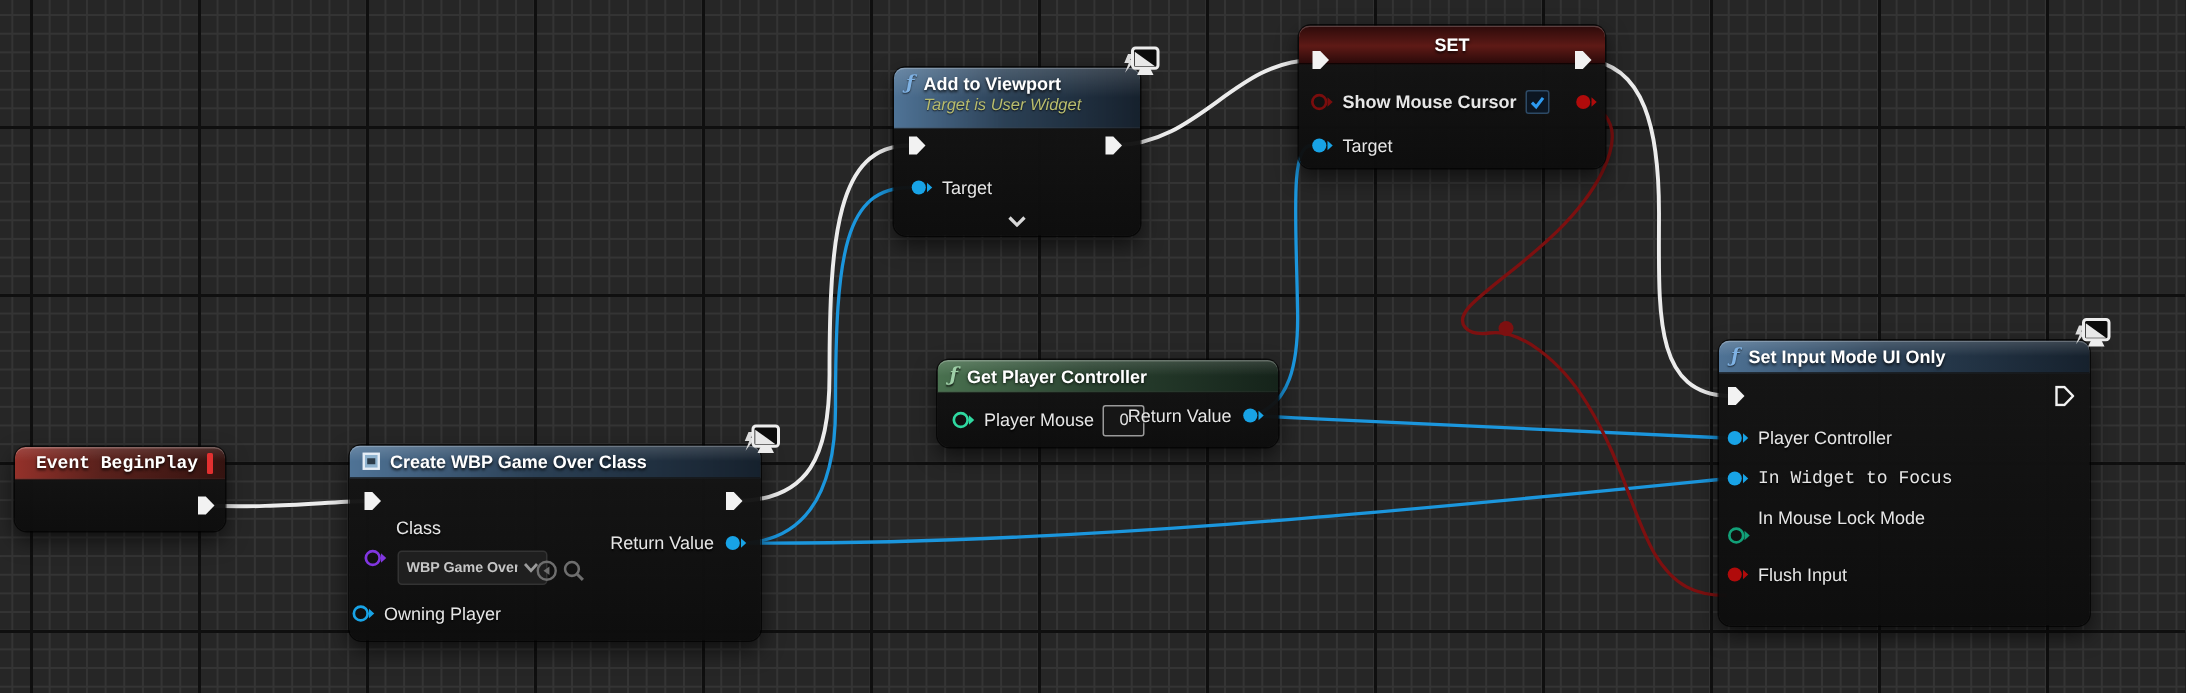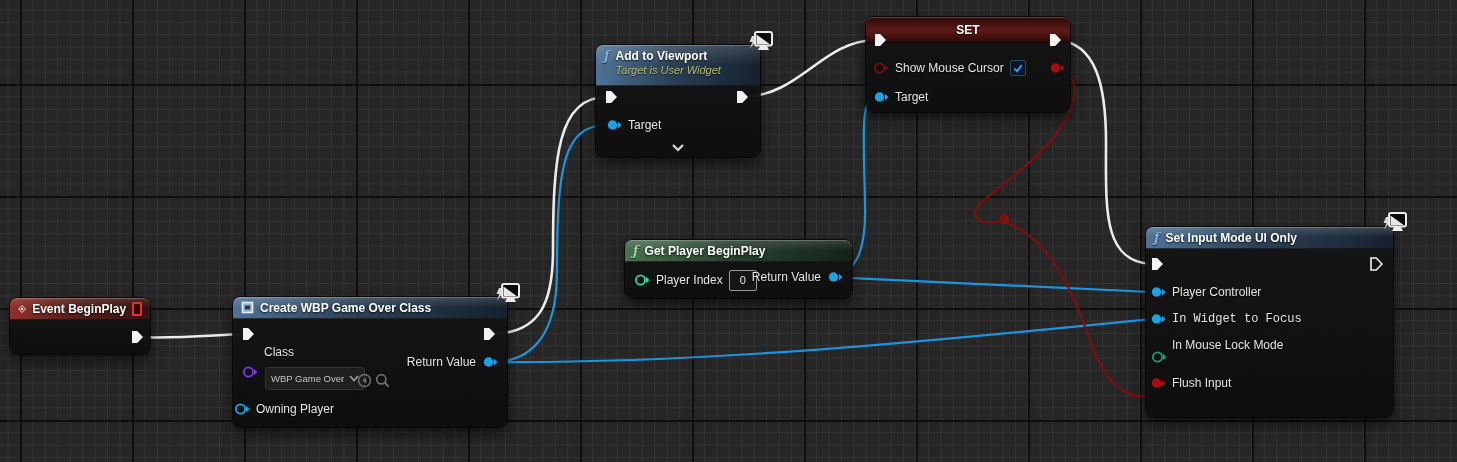--- a/index.html
+++ b/index.html
@@ -42,21 +42,21 @@
   .ficon{font-family:"DejaVu Serif",serif;font-style:italic;font-weight:bold;
     font-size:13px;color:#7fb2e4;line-height:13px;text-shadow:0 1px 1px rgba(0,0,0,.7);}
   .pinrow{position:absolute;height:16px;display:flex;align-items:center;gap:6px;}
   .pinrow.rgt{flex-direction:row;}
   .lbl{font-size:12px;color:#e6e6e6;white-space:nowrap;text-shadow:0 1px 1px rgba(0,0,0,.8);}
   .abs{position:absolute;}
   .valbox{min-width:22px;height:19px;border:1px solid #9a9a9a;border-radius:2px;
     background:#161616;display:flex;align-items:center;justify-content:center;
     font-size:11px;color:#e0e0e0;padding:0 2px;}
   .dd-small{width:88px;height:21px;background:#1f1f1f;border:1px solid #333;border-radius:3px;
-    display:flex;align-items:center;padding:0 5px;gap:4px;}
+    display:flex;align-items:center;padding:0 5px;gap:4px;font-weight:bold;}
   .dd-small .txt{flex:1;font-size:9.5px;color:#c6c6c6;white-space:nowrap;overflow:hidden;}
   .dd-big{width:174px;height:23px;background:#101010;border:1px solid #8f8f8f;border-radius:3px;
     display:flex;align-items:center;padding:0 10px;gap:4px;}
   .dd-big .txt{flex:1;font-size:10.5px;color:#d2d2d2;white-space:nowrap;overflow:hidden;}
   .checkbox{width:14px;height:14px;background:#0c1622;border:1px solid #2d4a66;border-radius:2px;
     display:flex;align-items:center;justify-content:center;}
   .delegate{width:10px;height:10px;border:2px solid #e23030;background:#330606;border-radius:1px;margin-left:auto;}
   .monitor{position:absolute;z-index:3;}
 </style>
 </head>
@@ -70,21 +70,21 @@
     <path d="M743,97 C800,96 822,41 875,40" fill="none" stroke-width="2.6" stroke="#ececec"></path>
     <path d="M1056,40 C1097,42 1106,88 1106,142 C1106,208 1102,262 1152,264" fill="none" stroke-width="2.6" stroke="#ececec"></path>
     <path d="M490,362 C534,363 557,332 557,272 C557,168 563,125 607,125" fill="none" stroke-width="2.2" stroke="#1b96dd"></path>
     <path d="M490,362 C710,364 952,339 1152,319" fill="none" stroke-width="2.2" stroke="#1b96dd"></path>
     <path d="M834,277 C860,271 866,242 865,205 C864,145 860,97 874,97" fill="none" stroke-width="2.2" stroke="#1b96dd"></path>
     <path d="M834,277 C945,283 1058,288 1151,292" fill="none" stroke-width="2.2" stroke="#1b96dd"></path>
     <path d="M1053,68 C1080,74 1078,95 1068,115 C1047,157 998,185 980,204 C969,216 978,224 993,222 C1013,219 1040,240 1058,269 C1082,308 1088,343 1103,369 C1116,391 1131,397 1151,397" fill="none" stroke-width="2.2" stroke="#7d1010"></path>
     <circle cx="1004" cy="219" r="5" fill="#7d1010"></circle>
   </svg>
 
-  <div class="node" style="left:10px;top:298px;width:140px;height:56px;">
+  <div class="node" style="left:10px;top:298px;width:140px;height:56px;font-family:Liberation Mono, monospace;">
     <div class="hdr red">
       <svg width="14" height="14" viewBox="0 0 14 14">
         <path d="M7,1 L13,7 L7,13 L1,7 Z" fill="none" stroke="#fff" stroke-width="1.5"></path>
         <path d="M7,4.3 L9.7,7 L7,9.7 L4.3,7 Z" fill="#fff"></path>
       </svg>
       <span class="hdr-title">Event BeginPlay</span>
       <span class="delegate"></span>
     </div>
     <svg class="abs" style="right:6px;top:32px;" width="13" height="14" viewBox="0 0 13 14">
       <path d="M1,1 L6.2,1 L12,7 L6.2,13 L1,13 Z" fill="#f2f2f2"></path>
@@ -178,28 +178,28 @@
       <path d="M7,6 L10.5,6 L8.5,10 L11.5,10 L5,18.5 L7.5,12 L4.5,12 Z" fill="#dcdcdc"></path>
       <rect x="10" y="2" width="17" height="13.5" rx="2" fill="#0b0b0b" stroke="#ececec" stroke-width="2"></rect>
       <path d="M11.5,4.5 L11.5,14.2 L25,14.2 Z" fill="#e8e8e8"></path>
       <path d="M15,16 L22,16 L24,20 L13,20 Z" fill="#ececec"></path>
     </svg>
   </div>
 
   <div class="node" style="left:625px;top:240px;width:227px;height:58px;">
     <div class="hdr green">
       <span class="ficon" style="color:#9fd0a8;">ƒ</span>
-      <span class="hdr-title">Get Player BeginPlay</span>
+      <span class="hdr-title">Get Player Controller</span>
     </div>
     <div class="pinrow" style="left:9px;top:32px;">
       <svg width="16" height="16" viewBox="0 0 16 16">
         <circle cx="6.5" cy="8" r="4.6" fill="none" stroke-width="1.8" stroke="#2fd8a0"></circle>
         <path d="M12,4.8 L15.5,8 L12,11.2 Z" fill="#2fd8a0"></path>
       </svg>
-      <span class="lbl">Player Index</span>
+      <span class="lbl">Player Mouse</span>
       <span class="valbox">0</span>
     </div>
     <div class="pinrow rgt" style="right:9px;top:29px;">
       <span class="lbl">Return Value</span>
       <svg width="16" height="16" viewBox="0 0 16 16">
         <circle cx="6.5" cy="8" r="4.7" fill="#18a3e6"></circle>
         <path d="M12,4.8 L15.5,8 L12,11.2 Z" fill="#18a3e6"></path>
       </svg>
     </div>
   </div>
@@ -207,21 +207,21 @@
   <div class="node" style="left:866px;top:17px;width:204px;height:95px;">
     <div class="hdr maroon" style="height:25px;">
       <span class="hdr-title">SET</span>
     </div>
     <svg class="abs" style="left:8px;top:16px;" width="13" height="14" viewBox="0 0 13 14">
       <path d="M1,1 L6.2,1 L12,7 L6.2,13 L1,13 Z" fill="#f2f2f2"></path>
     </svg>
     <svg class="abs" style="right:8px;top:16px;" width="13" height="14" viewBox="0 0 13 14">
       <path d="M1,1 L6.2,1 L12,7 L6.2,13 L1,13 Z" fill="#f2f2f2"></path>
     </svg>
-    <div class="pinrow" style="left:7px;top:43px;">
+    <div class="pinrow" style="left:7px;top:43px;font-weight:bold;">
       <svg width="16" height="16" viewBox="0 0 16 16">
         <circle cx="6.5" cy="8" r="4.6" fill="none" stroke-width="1.8" stroke="#7a0d0d"></circle>
         <path d="M12,4.8 L15.5,8 L12,11.2 Z" fill="#7a0d0d"></path>
       </svg>
       <span class="lbl">Show Mouse Cursor</span>
       <span class="checkbox">
         <svg width="12" height="12" viewBox="0 0 13 13">
           <polyline points="2.5,7 5.5,10 10.5,3.5" fill="none" stroke-width="2.2" stroke="#2e9bf0"></polyline>
         </svg>
       </span>

